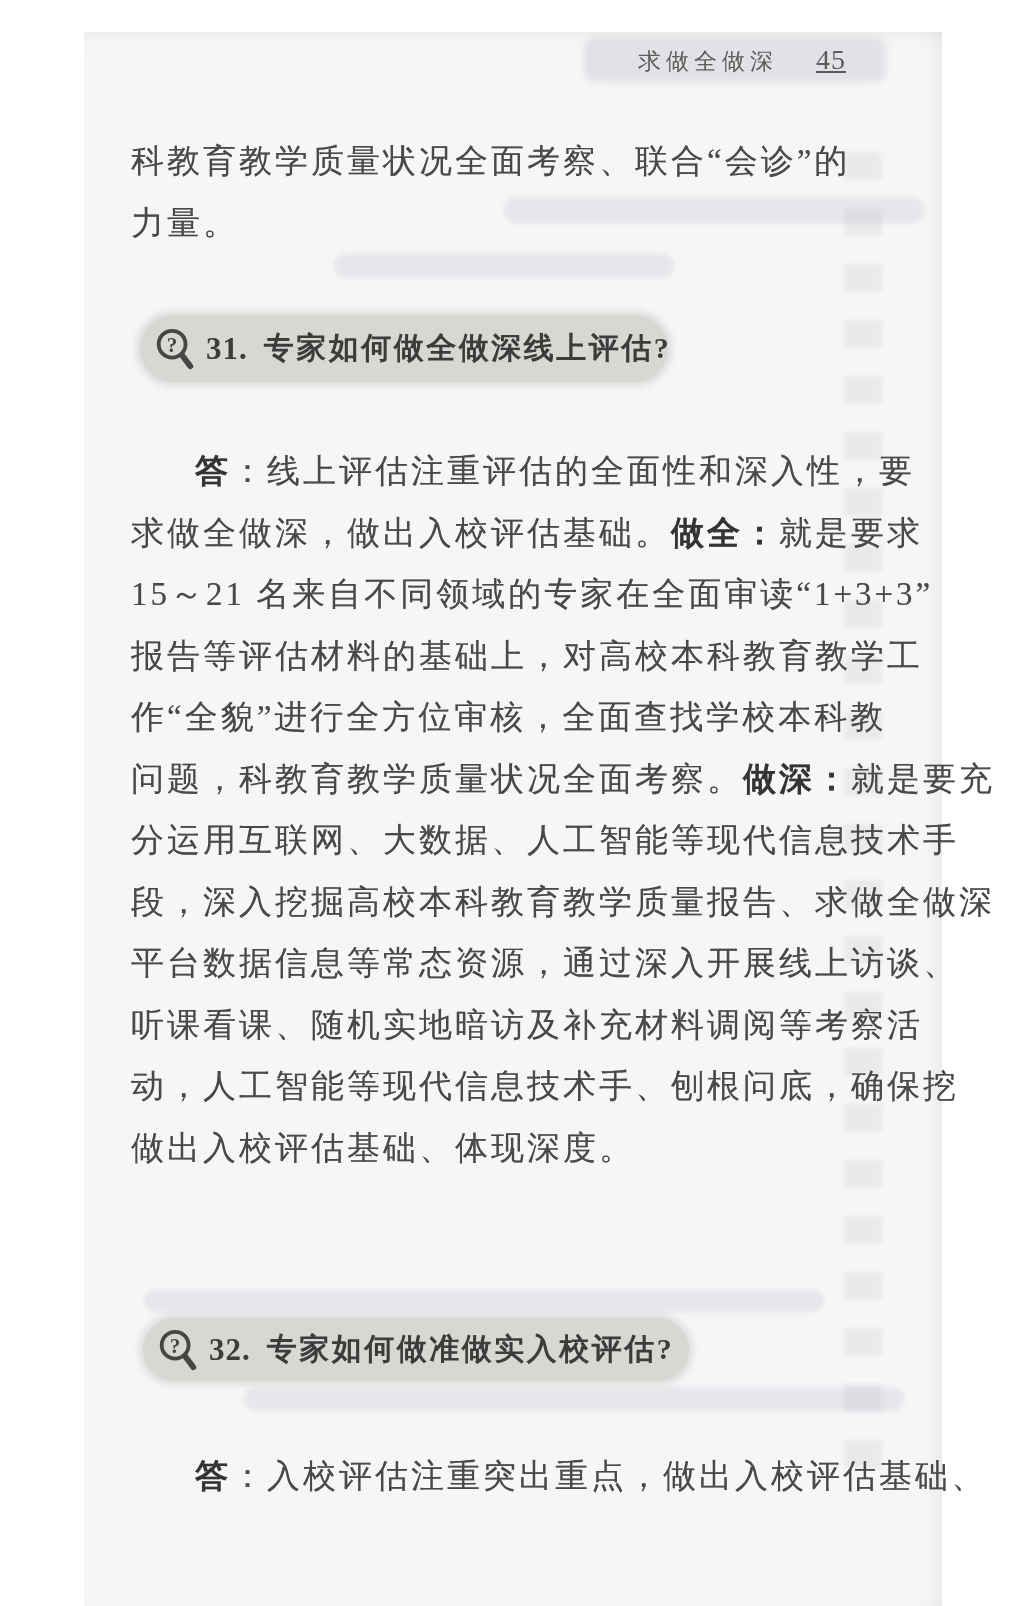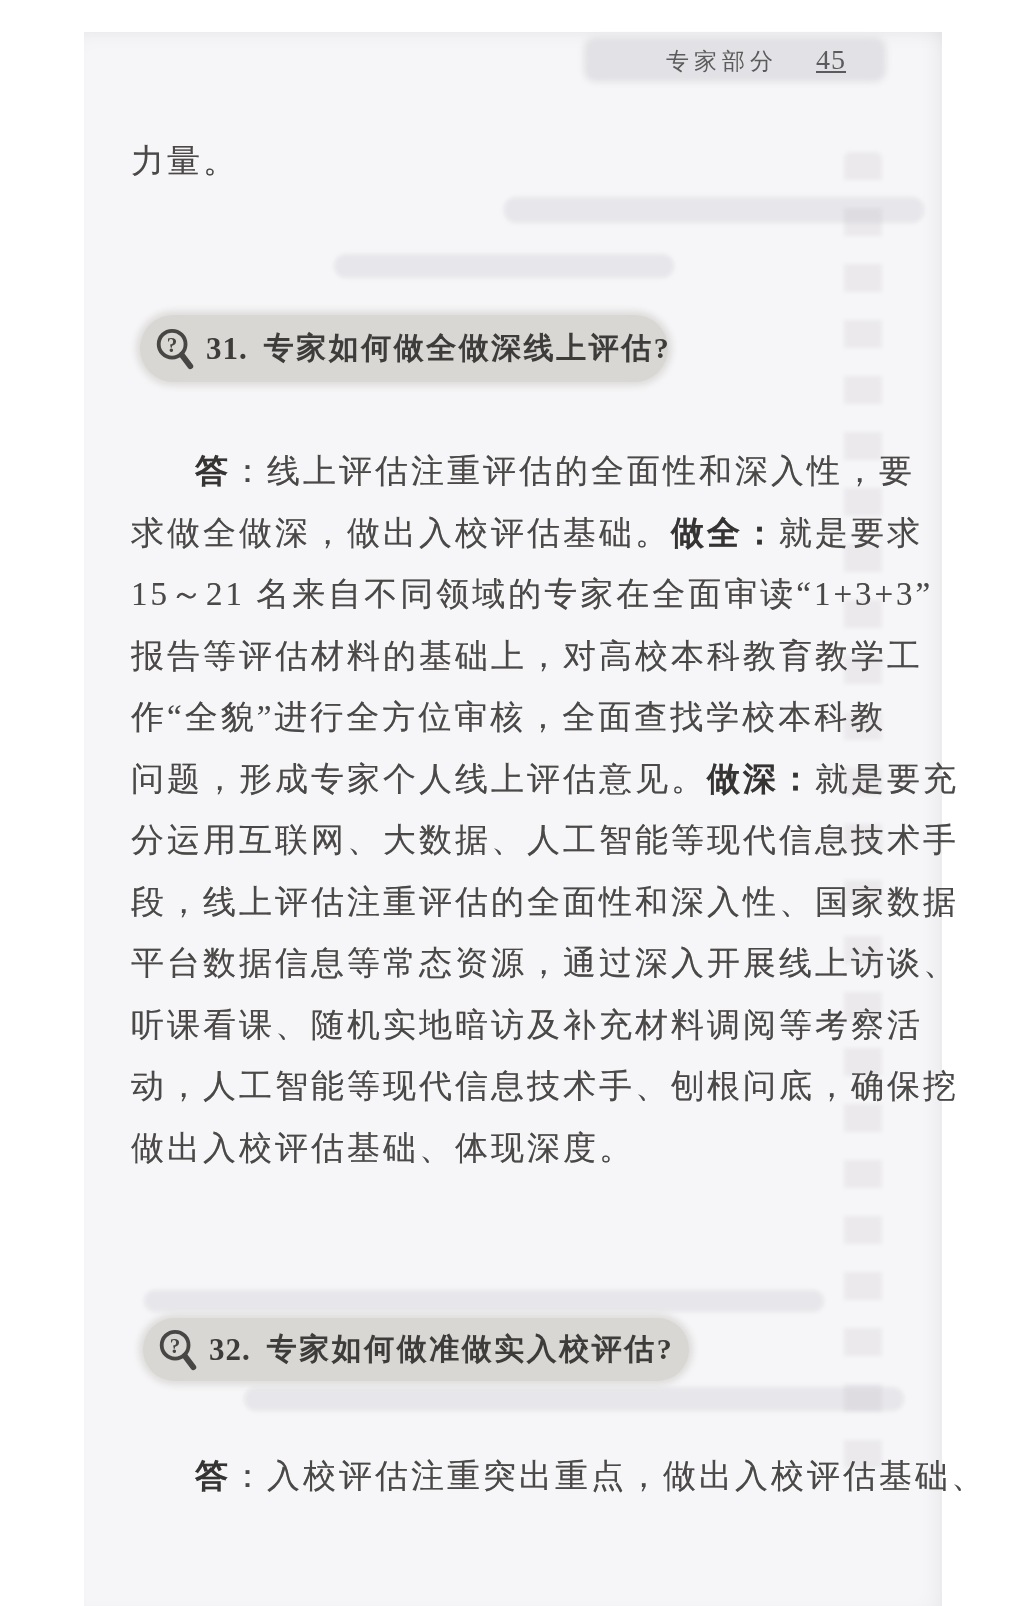--- a/index.html
+++ b/index.html
@@ -75,47 +75,48 @@
 <div class="scan-page">
 
   <div class="ghost ghost-band" style="left:500px; top:5px; width:302px; height:45px;"></div>
   <div class="ghost ghost-col" style="left:760px; top:120px; width:38px; height:1330px; opacity:.55;"></div>
   <div class="ghost" style="left:420px; top:165px; width:420px; height:26px;"></div>
   <div class="ghost" style="left:250px; top:222px; width:340px; height:24px;"></div>
   <div class="ghost" style="left:60px; top:1258px; width:680px; height:22px;"></div>
   <div class="ghost" style="left:160px; top:1355px; width:660px; height:24px;"></div>
 
   <div class="page-header">
-    <span class="section">专家部分</span>
+    <span class="section">求做全做深</span>
     <span class="pageno">45</span>
   </div>
 
   <div class="bodytext intro">
+    <div class="line">科教育教学质量状况全面考察、联合“会诊”的</div>
     <div class="line">力量。</div>
   </div>
 
   <div class="q-pill q31">
     <svg class="mag-icon" width="46" height="46" viewBox="0 0 48 48">
       <circle cx="21" cy="19" r="14" fill="none" stroke="#474645" stroke-width="4"></circle>
       <line x1="31" y1="30" x2="40" y2="42" stroke="#474645" stroke-width="6" stroke-linecap="round"></line>
       <text x="21" y="27" font-size="22" font-weight="bold" fill="#474645" text-anchor="middle">?</text>
     </svg>
     <span class="q-num">31.</span>
     <span class="q-title">专家如何做全做深线上评估?</span>
   </div>
 
   <div class="bodytext answer-31">
     <div class="line indent"><span class="b">答</span><span>：线上评估注重评估的全面性和深入性，要</span></div>
     <div class="line"><span>求做全做深，做出入校评估基础。</span><span class="b">做全：</span><span>就是要求</span></div>
     <div class="line">15～21 名来自不同领域的专家在全面审读“1+3+3”</div>
     <div class="line">报告等评估材料的基础上，对高校本科教育教学工</div>
     <div class="line">作“全貌”进行全方位审核，全面查找学校本科教</div>
-    <div class="line"><span>问题，形成专家个人线上评估意见。</span><span class="b">做深：</span><span>就是要充</span></div>
+    <div class="line"><span>问题，科教育教学质量状况全面考察。</span><span class="b">做深：</span><span>就是要充</span></div>
     <div class="line">分运用互联网、大数据、人工智能等现代信息技术手</div>
-    <div class="line">段，线上评估注重评估的全面性和深入性、国家数据</div>
+    <div class="line">段，深入挖掘高校本科教育教学质量报告、求做全做深</div>
     <div class="line">平台数据信息等常态资源，通过深入开展线上访谈、</div>
     <div class="line">听课看课、随机实地暗访及补充材料调阅等考察活</div>
     <div class="line">动，人工智能等现代信息技术手、刨根问底，确保挖</div>
     <div class="line">做出入校评估基础、体现深度。</div>
   </div>
 
   <div class="q-pill q32">
     <svg class="mag-icon" width="46" height="46" viewBox="0 0 48 48">
       <circle cx="21" cy="19" r="14" fill="none" stroke="#474645" stroke-width="4"></circle>
       <line x1="31" y1="30" x2="40" y2="42" stroke="#474645" stroke-width="6" stroke-linecap="round"></line>

